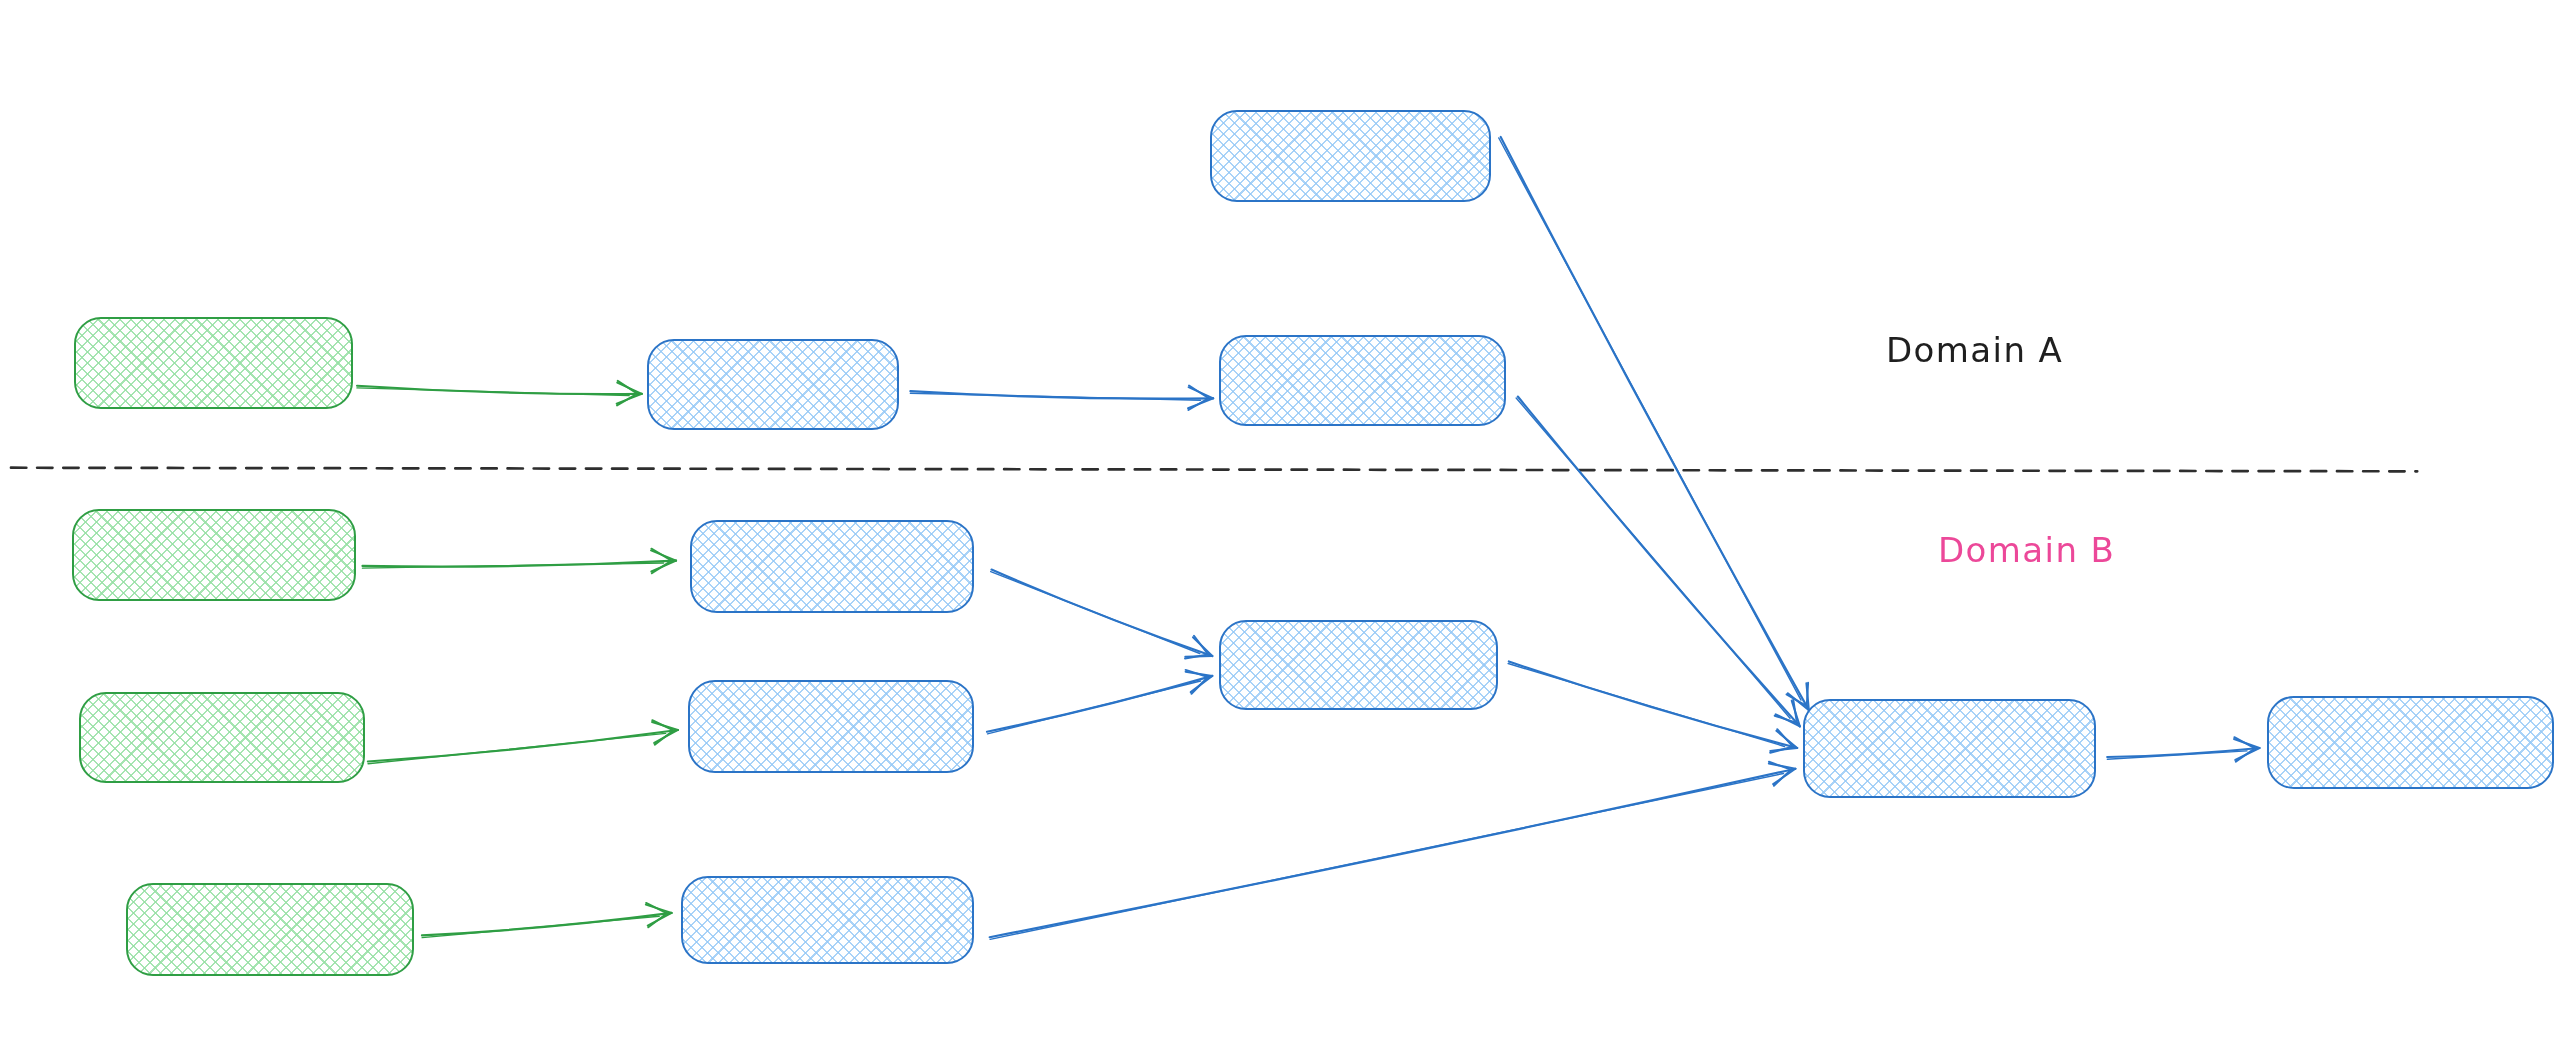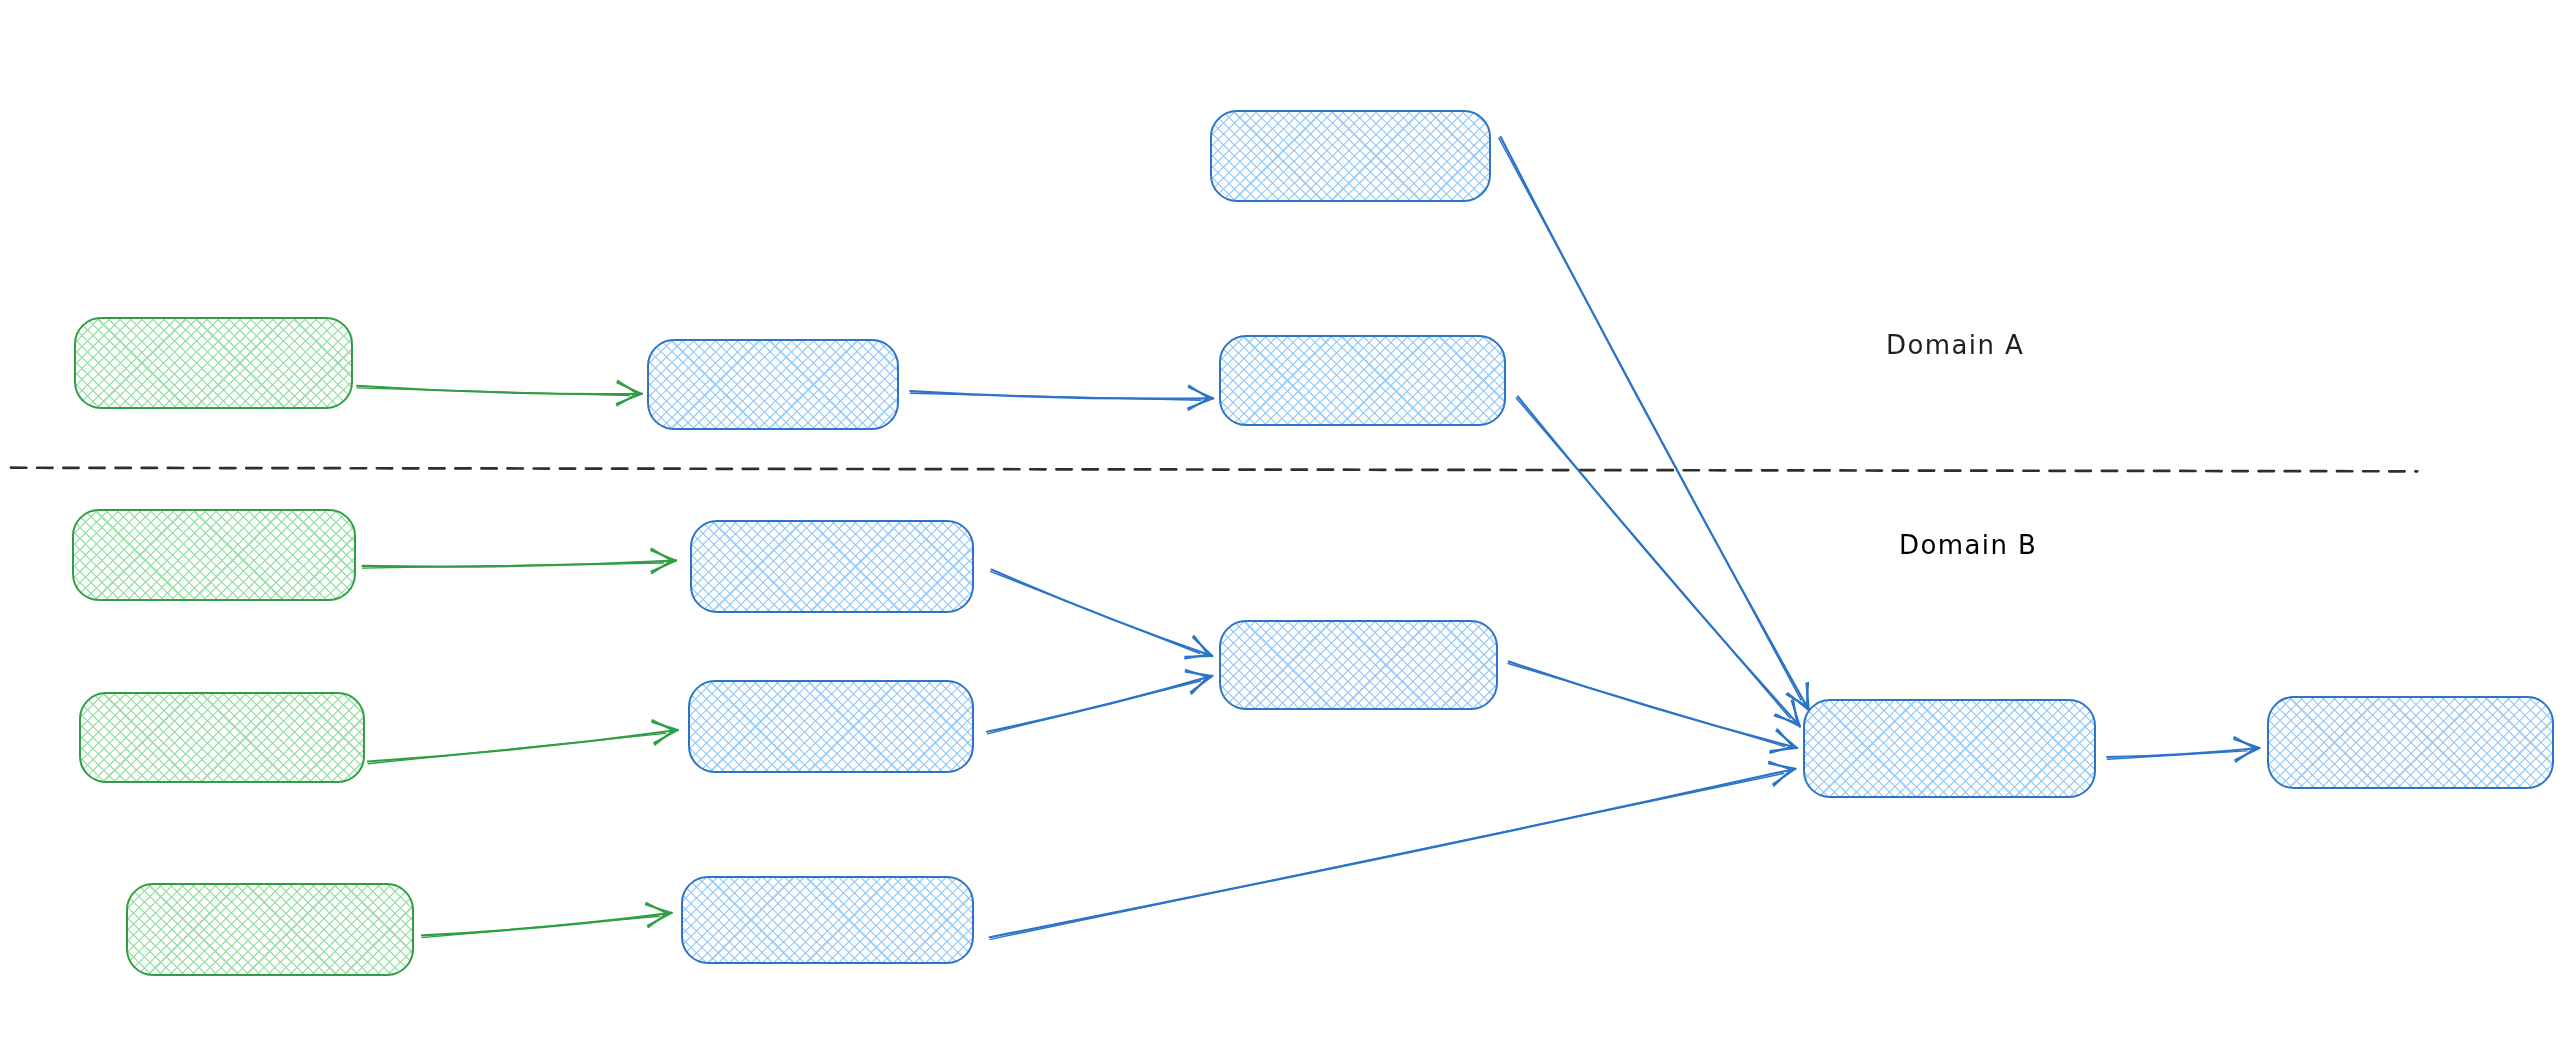--- a/index.html
+++ b/index.html
@@ -29,21 +29,21 @@
   }
   .node.green {
     border-color: #2f9e44;
     background-image:
       repeating-linear-gradient(45deg,  rgba(150,224,164,0.85) 0px 1.5px, rgba(255,255,255,0) 1.5px 7.7px),
       repeating-linear-gradient(135deg, rgba(150,224,164,0.85) 0px 1.5px, rgba(255,255,255,0) 1.5px 7.7px);
   }
   .domain-label {
     position: absolute;
     color: #1f1f1f;
-    font-size: 26px;
+    font-size: 34px;
     letter-spacing: 1.4px;
     white-space: nowrap;
     user-select: none;
     text-align: center;
   }
   svg.wires {
     position: absolute;
     inset: 0;
     width: 100%;
     height: 100%;
@@ -161,15 +161,15 @@
       <g>
         <path d="M 2338 840 Q 2422.7 838.38 2507 830" stroke="#2b74c7" stroke-width="2.4" fill="none" stroke-linecap="round"></path>
         <path d="M 2338.1417638738108 842.3958094673998 L 2493.1662086473125 833.2227653979618" stroke="#2b74c7" stroke-width="1.6" fill="none" stroke-linecap="round"></path>
         <path d="M 2507 830 L 2478.7263487222085 819.9700127905444" stroke="#2b74c7" stroke-width="2.2" fill="none" stroke-linecap="round"></path>
         <path d="M 2507 830 L 2480.1064850406733 843.2943165725987" stroke="#2b74c7" stroke-width="2.2" fill="none" stroke-linecap="round"></path>
         <path d="M 2502.0087302762504 830.2953414037721 L 2479.0790649949445 818.0384882151565" stroke="#2b74c7" stroke-width="2.2" fill="none" stroke-linecap="round"></path>
         <path d="M 2502.0087302762504 830.2953414037721 L 2480.6845252661765 845.1707667989783" stroke="#2b74c7" stroke-width="2.2" fill="none" stroke-linecap="round"></path>
       </g>
     </svg>
     <div class="domain-label" style="left: 1886px; top: 330px; color: rgb(31, 31, 31);">Domain A</div>
-    <div class="domain-label" style="left: 1899px; top: 530px; color: #000000;">Domain B</div>
+    <div class="domain-label" style="left: 1938px; top: 530px; color: #ec4899;">Domain B</div>
   </div>
 
 
 </body></html>

